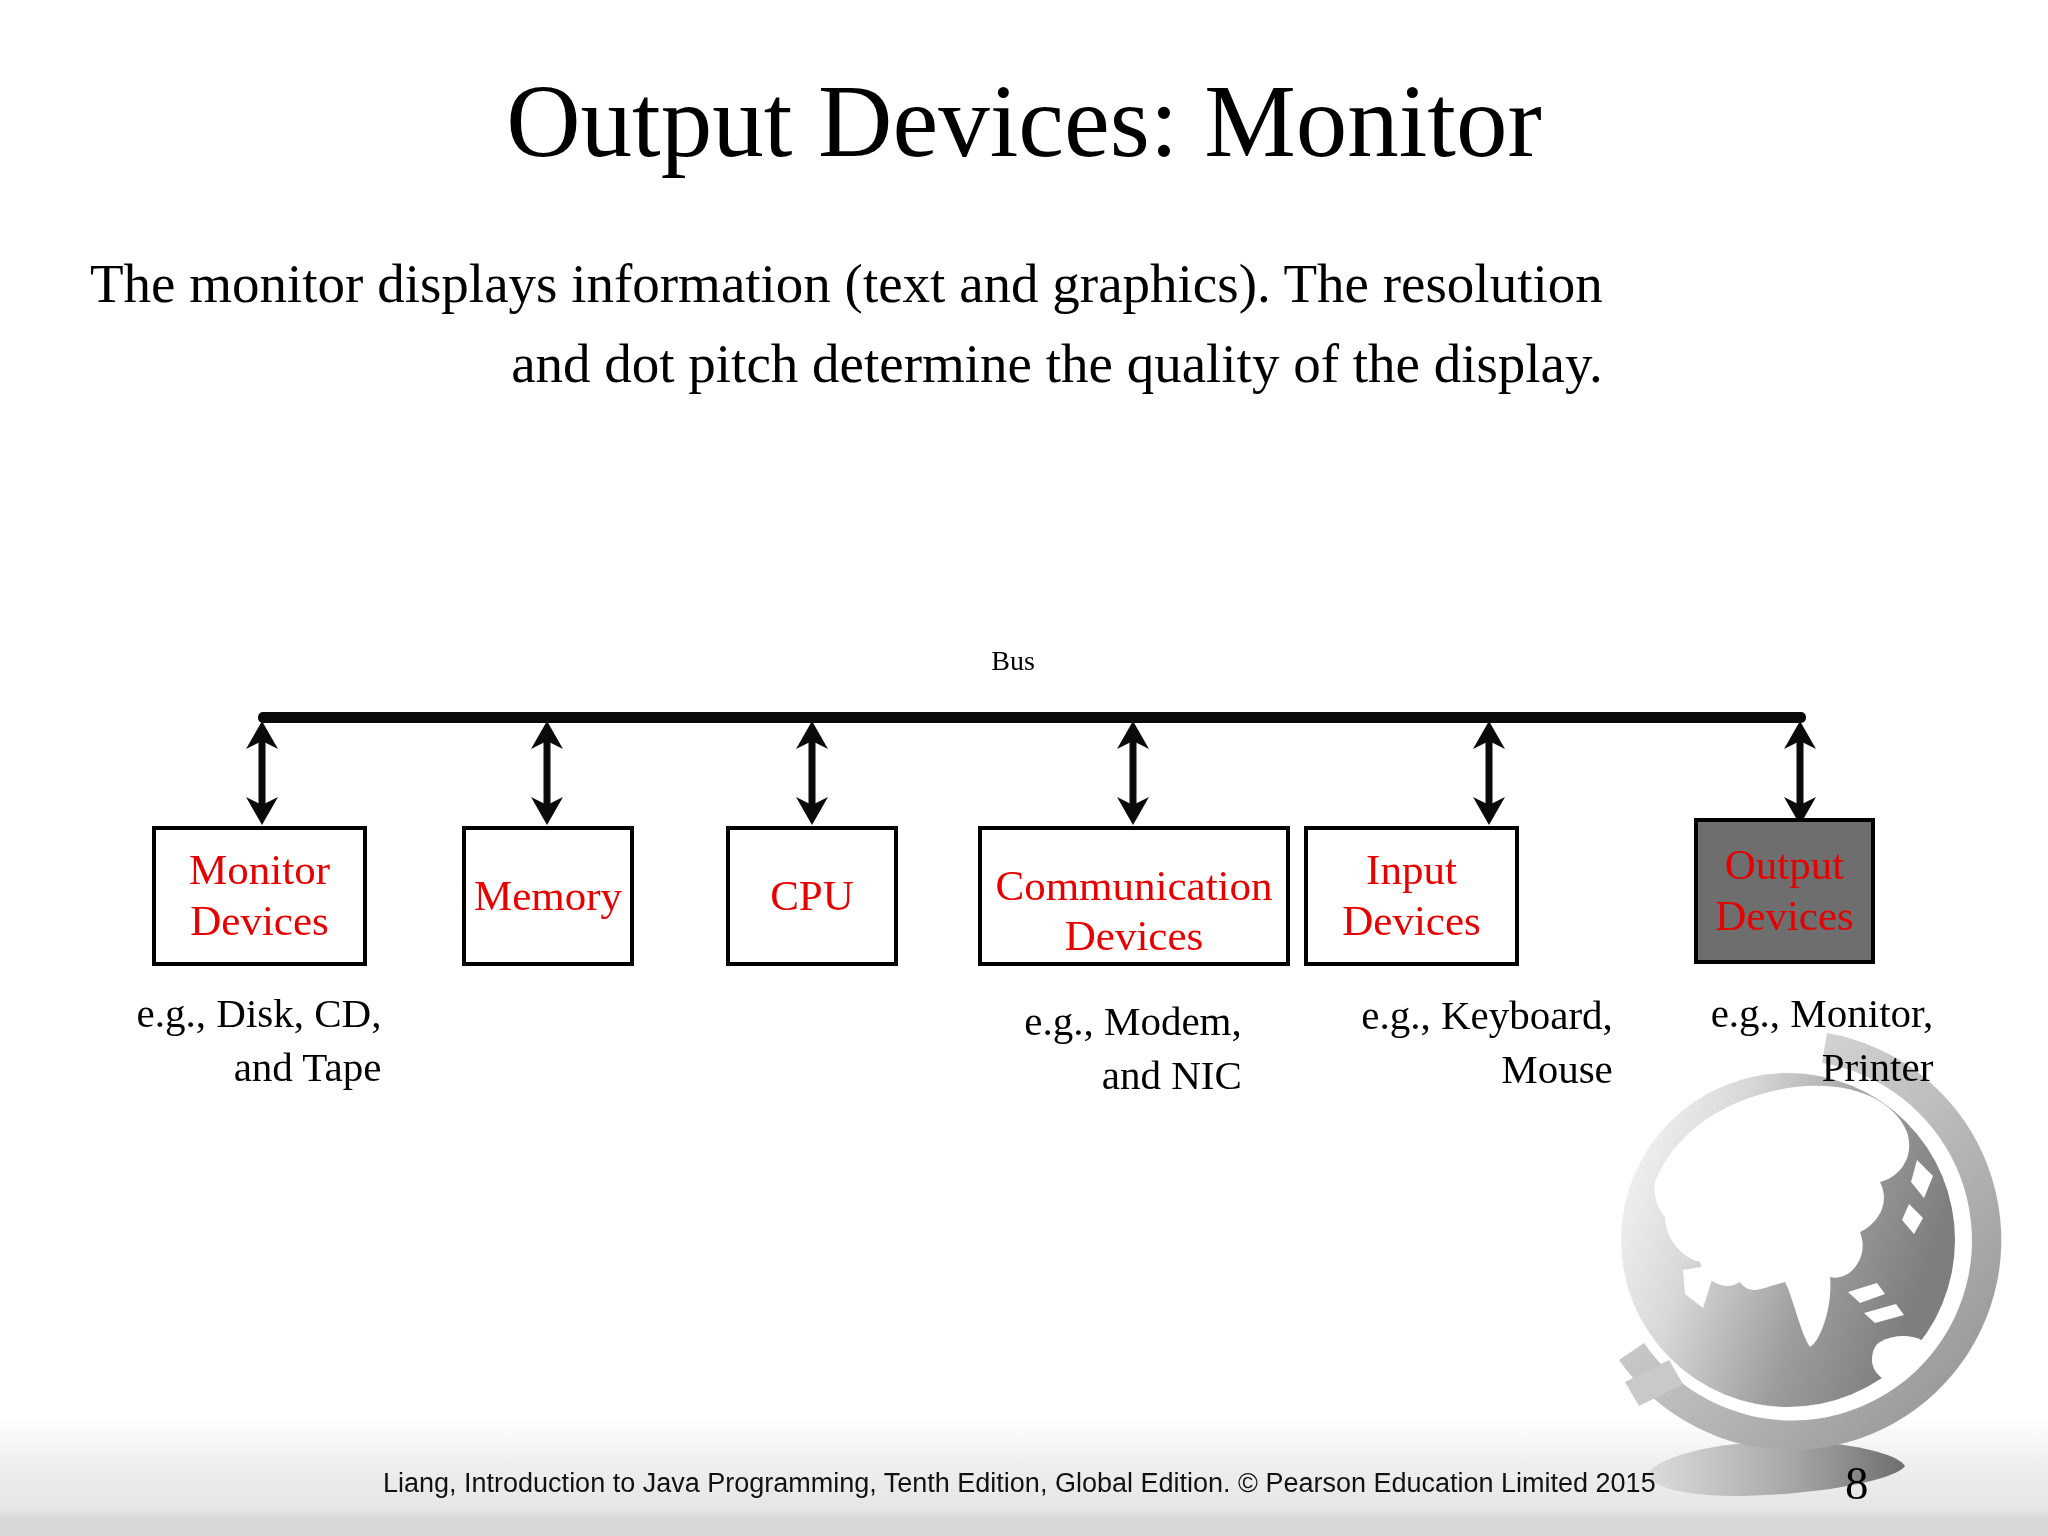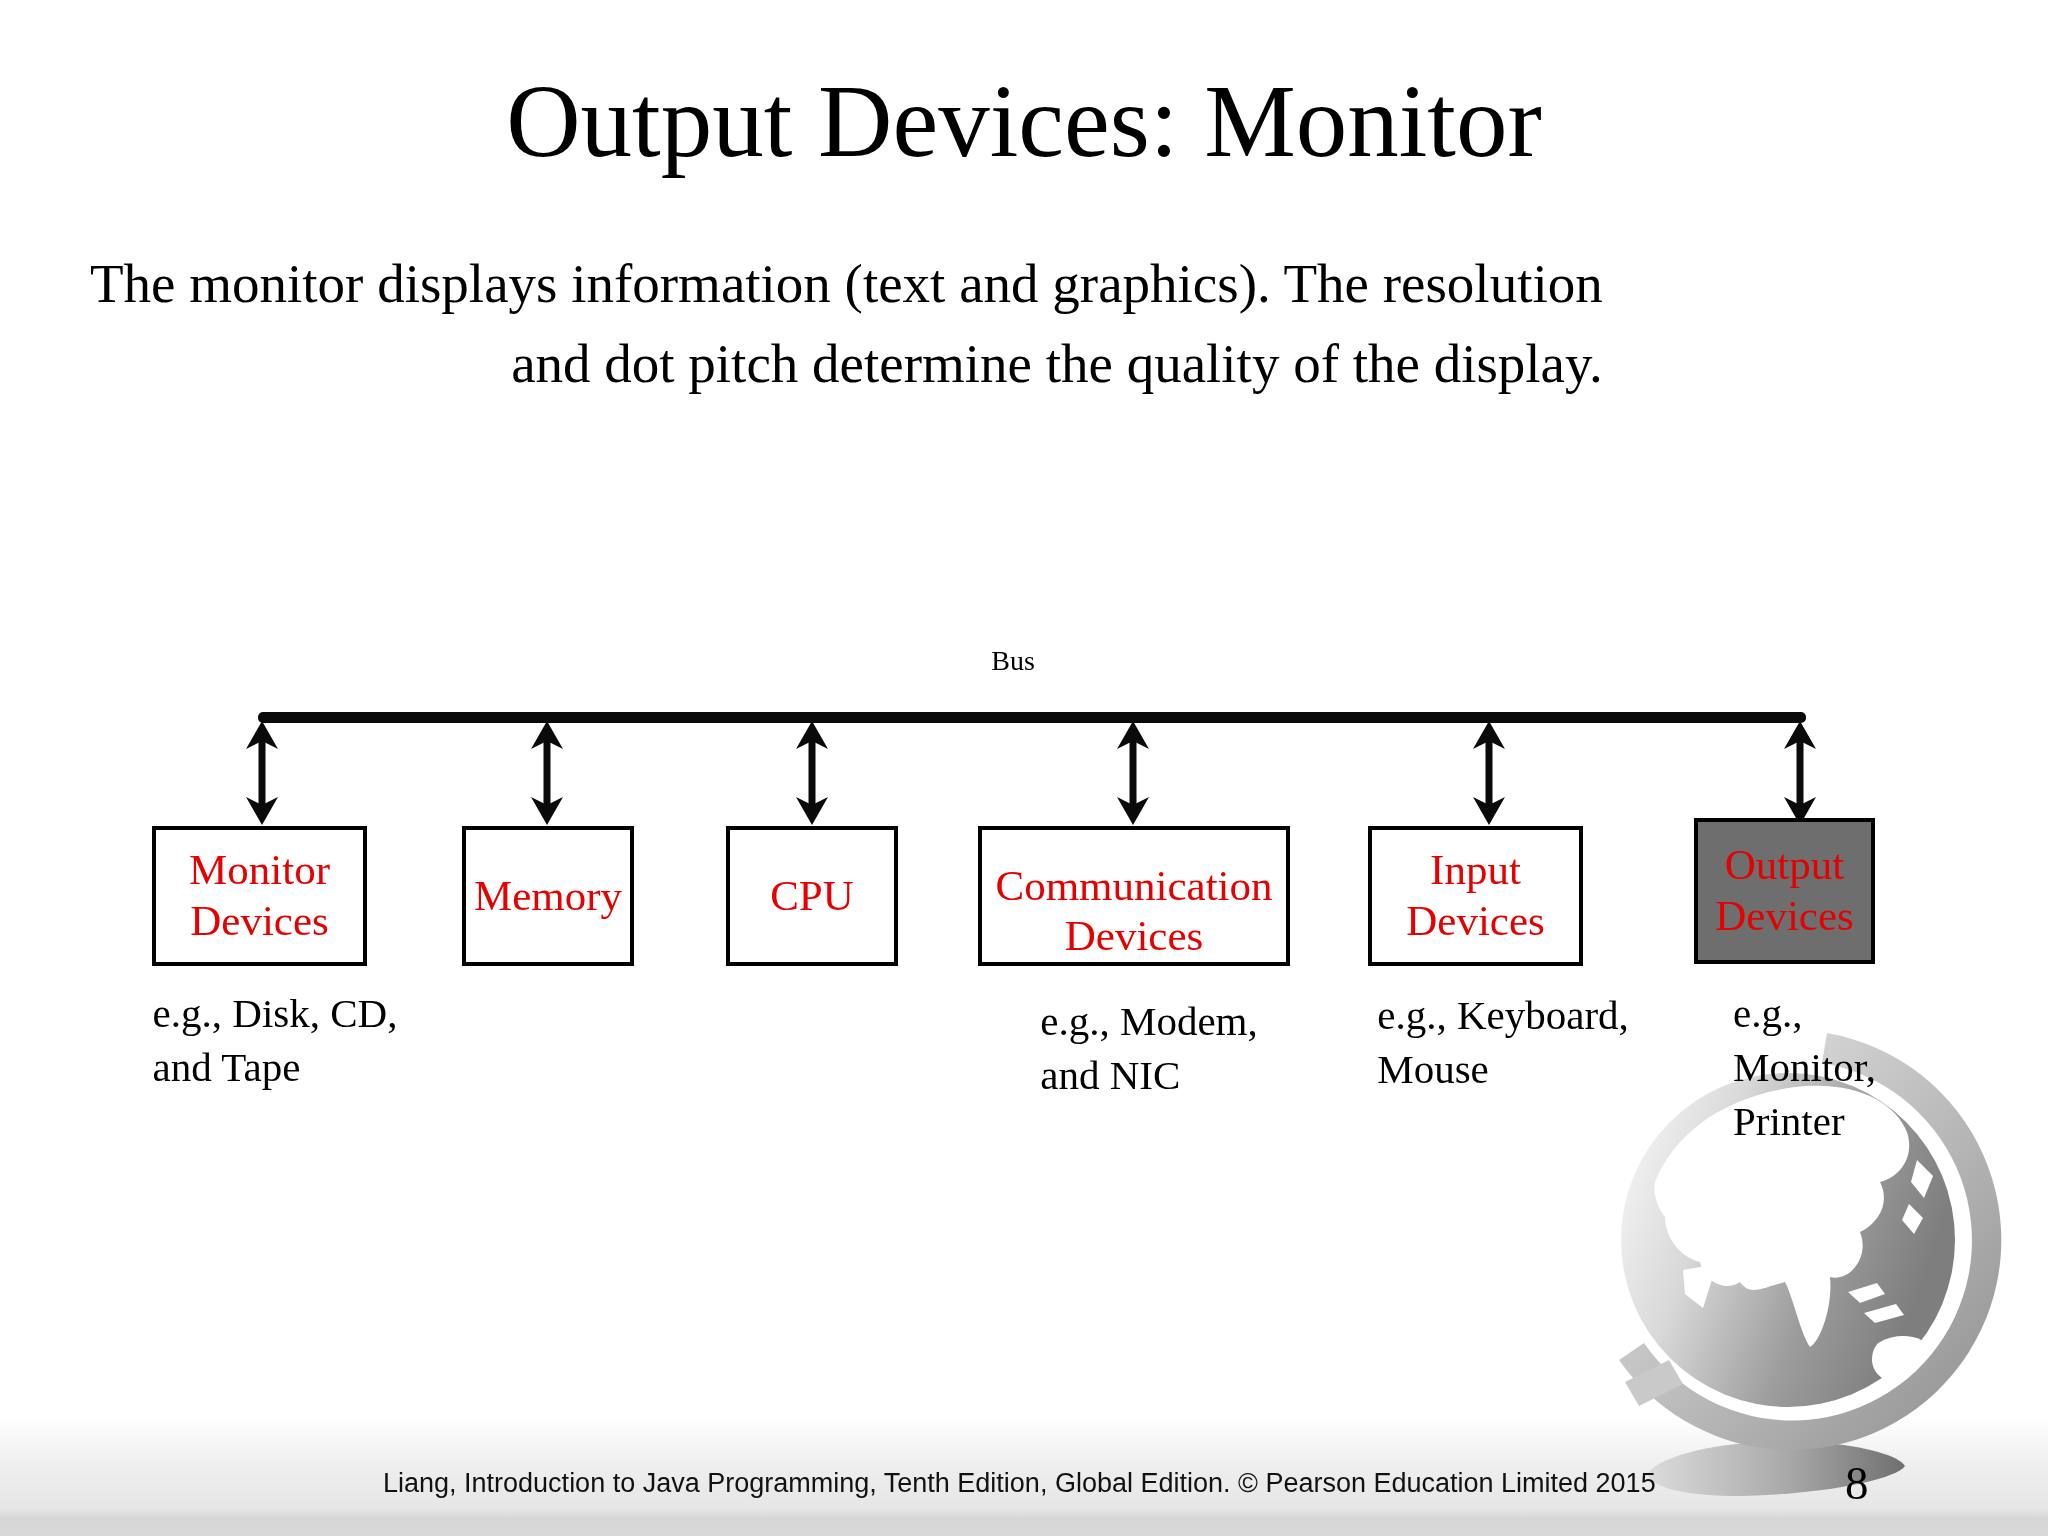--- a/index.html
+++ b/index.html
@@ -39,26 +39,26 @@
   .dev-box {
     position:absolute; top:826px; height:140px; box-sizing:border-box;
     border:4px solid #000; background:#ffffff;
     display:flex; flex-direction:column; justify-content:center; align-items:center;
     color:#e60000; font-size:43px; line-height:1.18; text-align:center; z-index:2;
   }
   .b-storage { left:152px;  width:215px; }
   .b-memory  { left:462px;  width:172px; }
   .b-cpu     { left:726px;  width:172px; }
   .b-comm    { left:978px;  width:312px;justify-content:flex-end; }
-  .b-input   { left:1368px; width:215px; }
+  .b-input   { left:1304px; width:215px; }
   .b-output  { left:1694px; width:181px; top:818px; height:146px; background:#6e6e6e; }
 
   .caption {
-    position:absolute; transform:translateX(-50%); text-align:left;
-    font-size:41px; line-height:1.32; color:#000; z-index:3;margin-left:16px;
+    position:absolute; transform:translateX(-50%); text-align:right;
+    font-size:41px; line-height:1.32; color:#000; z-index:3;
   }
   .c-storage { left:259px;  top:986px; }
   .c-comm    { left:1133px; top:994px; }
   .c-input   { left:1487px; top:988px; }
   .c-output  { left:1822px; top:986px; }
 
   .globe { position:absolute; left:1565px; top:1032px; width:475px; height:478px; z-index:1; }
 
   .footer-credit {
     position:absolute; left:350px; top:1468px; z-index:3;

